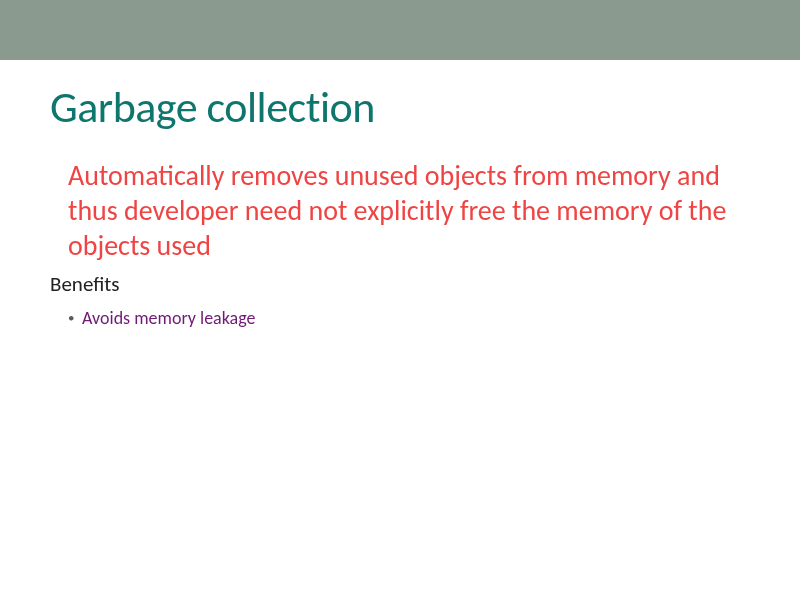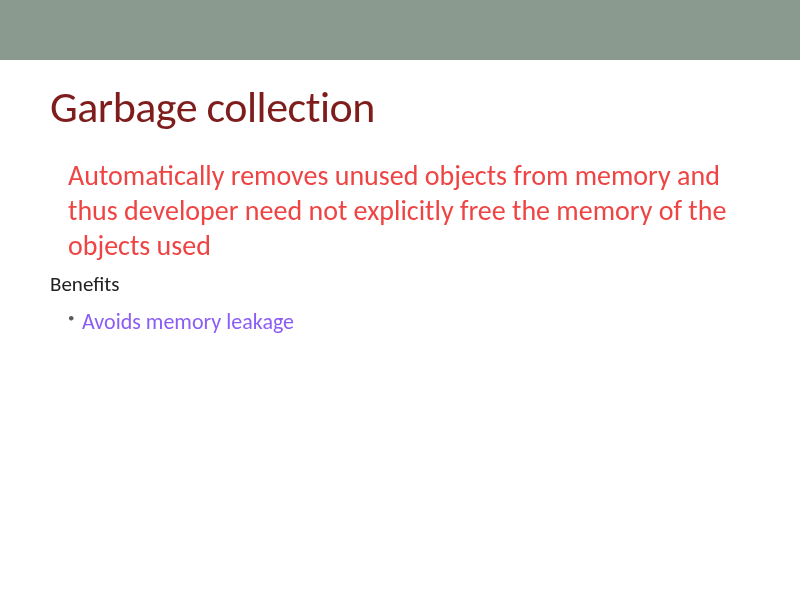--- a/index.html
+++ b/index.html
@@ -18,21 +18,21 @@
       width: 100%;
       height: 60px;
       background: #8a9a8f;
     }
     .content {
       padding: 20px 50px;
     }
     .slide-title {
       font-size: 44px;
       font-weight: 400;
-      color: #7f1d1d;
+      color: #0f766e;
       margin-bottom: 24px;
       letter-spacing: -0.5px;
     }
     .indent-block {
       padding-left: 18px;
     }
     .body-para {
       font-size: 28px;
       color: #ef4444;
       line-height: 1.25;
@@ -41,22 +41,22 @@
       font-size: 21px;
       color: #222;
       margin-bottom: 8px;
       margin-top: 8px;
     }
     .bullet-list {
       list-style: none;
       padding-left: 18px;
     }
     .bullet-list li {
-      font-size: 22px;
-      color: #8b5cf6;
+      font-size: 18px;
+      color: #701a75;
       line-height: 1.5;
       position: relative;
       padding-left: 14px;
       margin-bottom: 2px;
     }
     .bullet-list li::before {
       content: "•";
       position: absolute;
       left: 0;
       color: #5a5a5a;

